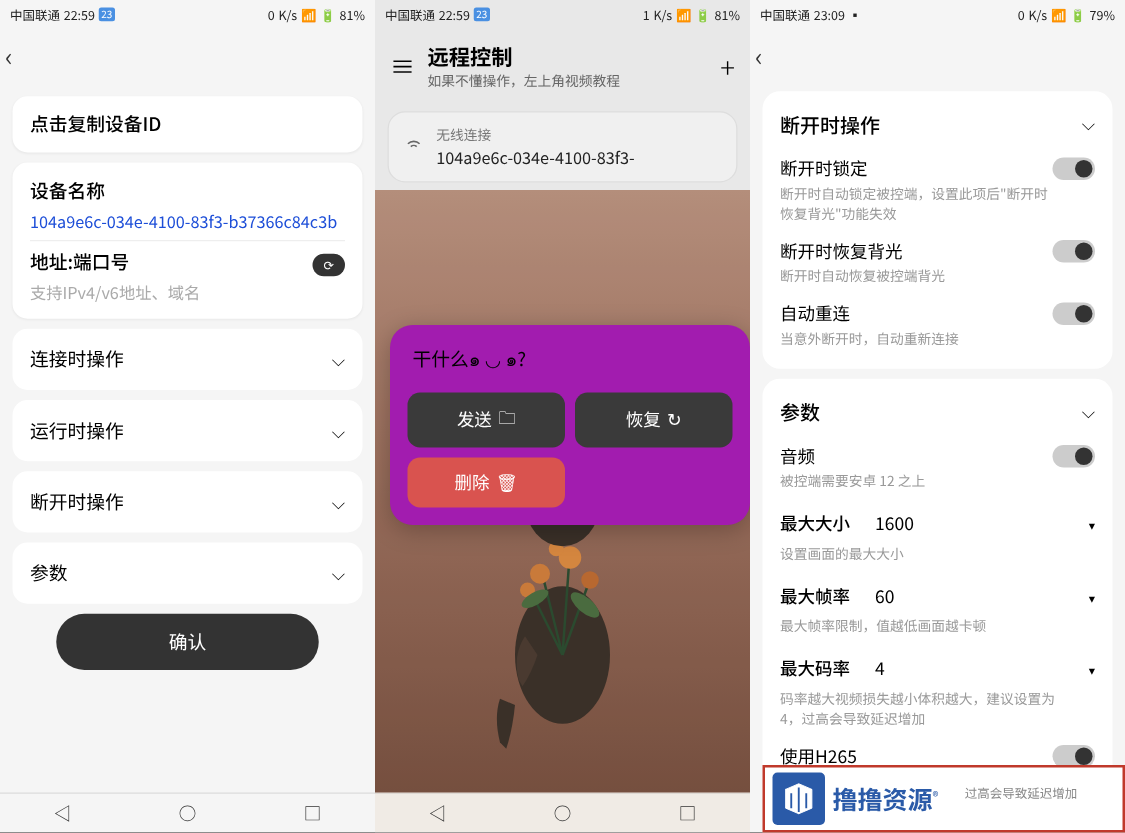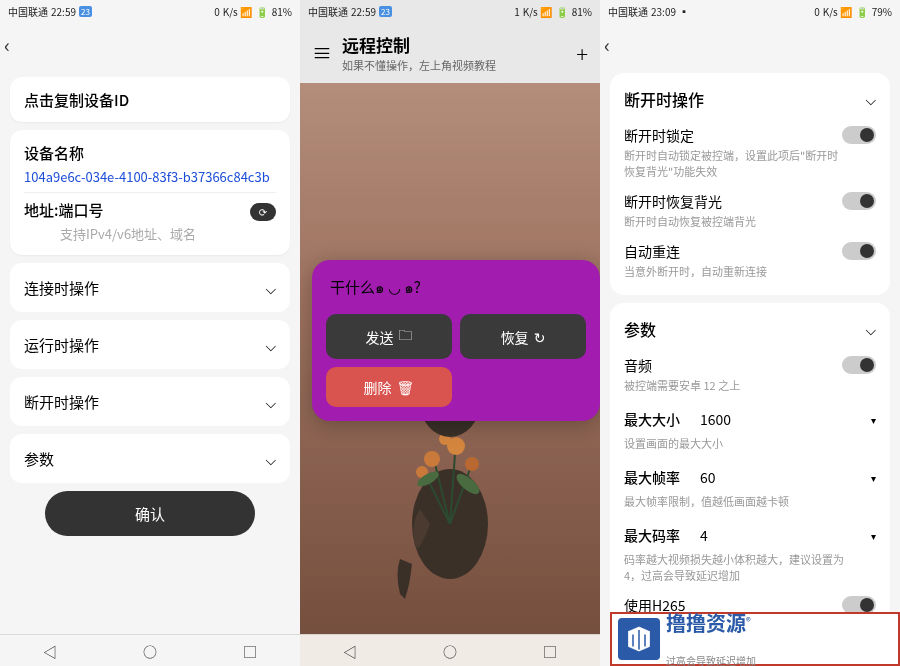--- a/index.html
+++ b/index.html
@@ -12,21 +12,21 @@
     
     .s1 .content { flex: 1; padding: 6px 10px; overflow: hidden; }
     .back-row { padding: 8px 4px 4px; }
     .back-chevron { font-size: 20px; color: #333; cursor: pointer; }
     .card { background: #fff; border-radius: 12px; padding: 12px 14px; margin: 8px 0; box-shadow: 0 1px 2px rgba(0,0,0,0.05); }
     .title-card { font-size: 15px; font-weight: 500; }
     .label { font-size: 15px; font-weight: 500; margin-bottom: 4px; }
     .value { font-size: 13px; color: #1d4ed8; word-break: break-all; }
     .addr-row { display: flex; align-items: center; justify-content: space-between; }
     .addr-icon { width: 26px; height: 18px; border-radius: 9px; background: #333; display: flex; align-items: center; justify-content: center; color: #fff; font-size: 10px; }
-    .placeholder { color: #aaa; font-size: 13px; margin-left: 36px; }
+    .placeholder { color: #aaa; font-size: 13px; }
     .divider { border: none; border-top: 1px solid #eee; margin: 6px 0; }
     .expand-row { display: flex; align-items: center; justify-content: space-between; padding: 14px; background: #fff; border-radius: 12px; margin: 8px 0; font-size: 15px; }
     .chev-down { font-size: 14px; }
     .confirm-btn { background: #333; color: #fff; border-radius: 24px; padding: 12px 0; text-align: center; margin: 8px 35px; font-size: 15px; }
     
     .s2 { background: #e8e8e8; }
     .s2 .status-bar { background: #e8e8e8; }
     .s2-header { display: flex; align-items: center; padding: 10px 12px; gap: 10px; }
     .hamburger { font-size: 20px; }
     .s2-titles { flex: 1; }
@@ -62,21 +62,21 @@
     .toggle .knob { width: 14px; height: 14px; border-radius: 50%; background: #333; position: absolute; top: 2px; }
     .toggle.on .knob { right: 2px; }
     .param-row { display: flex; align-items: center; justify-content: space-between; padding: 4px 0; }
     .param-name { font-size: 14px; font-weight: 500; }
     .param-val { font-size: 14px; margin-right: auto; margin-left: 20px; }
     .drop-caret { font-size: 10px; }
     
     .watermark { position: absolute; right: 0; bottom: 0; height: 54px; width: 290px; background: #fff; border: 2px solid #c0392b; display: flex; align-items: center; padding: 0 6px; }
     .wm-logo { width: 42px; height: 42px; background: #2a5aa8; border-radius: 4px; margin-right: 6px; display: flex; align-items: center; justify-content: center; }
     .wm-logo svg { width: 30px; height: 30px; }
-    .wm-text { display: flex; flex-direction: column; line-height: 1.1; gap: 21px; }
+    .wm-text { display: flex; line-height: 1.1; gap: 21px; }
     .wm-main { font-size: 20px; font-weight: 700; color: #2a5aa8; }
     .wm-sup { font-size: 10px; color: #2a5aa8; position: relative; top: -6px; }
     .wm-sub { font-size: 10px; color: #888; }
   </style>
 </head>
 <body>
 
 <div class="screen s1">
   <div class="status-bar">
     <div class="status-left">
@@ -151,20 +151,31 @@
       <span>81%</span>
     </div>
   </div>
   <div class="s2-header">
     <span class="hamburger">≡</span>
     <div class="s2-titles">
       <div class="s2-title">远程控制</div>
       <div class="s2-sub">如果不懂操作，左上角视频教程</div>
     </div>
     <span class="plus">+</span>
+  </div>
+  <div class="conn-card">
+    <span class="wifi-ico">
+      <svg width="16" height="16" viewBox="0 0 24 24" fill="none" stroke="#666" stroke-width="2">
+          <path d="M5 12a10 10 0 0 1 14 0M8.5 15.5a5 5 0 0 1 7 0M12 19h.01"></path>
+        </svg>
+    </span>
+    <div class="conn-info">
+      <div class="conn-label">无线连接</div>
+      <div class="conn-id">104a9e6c-034e-4100-83f3-</div>
+    </div>
   </div>
   <div class="s2-body">
     <div class="overlay-dim"></div>
     <svg class="illustration" viewBox="0 0 220 280">
       <ellipse cx="110" cy="200" rx="38" ry="55" fill="#3a3028"></ellipse>
       <path d="M110 200 L95 140 M110 200 L115 130 M110 200 L130 145 M110 200 L85 150" stroke="#2b4a2f" stroke-width="2" fill="none"></path>
       <circle cx="92" cy="135" r="8" fill="#c97a3a"></circle>
         <circle cx="116" cy="122" r="9" fill="#d4863f"></circle>
       <circle cx="132" cy="140" r="7" fill="#b86830"></circle>
         <circle cx="82" cy="148" r="6" fill="#c97a3a"></circle>

